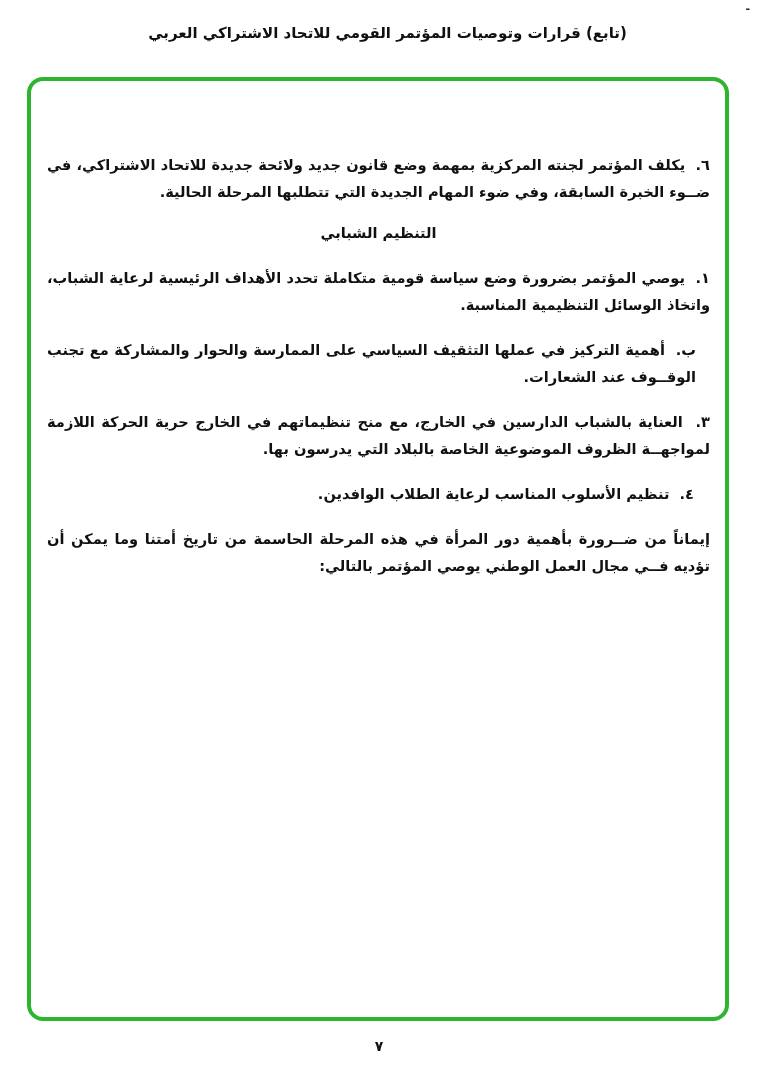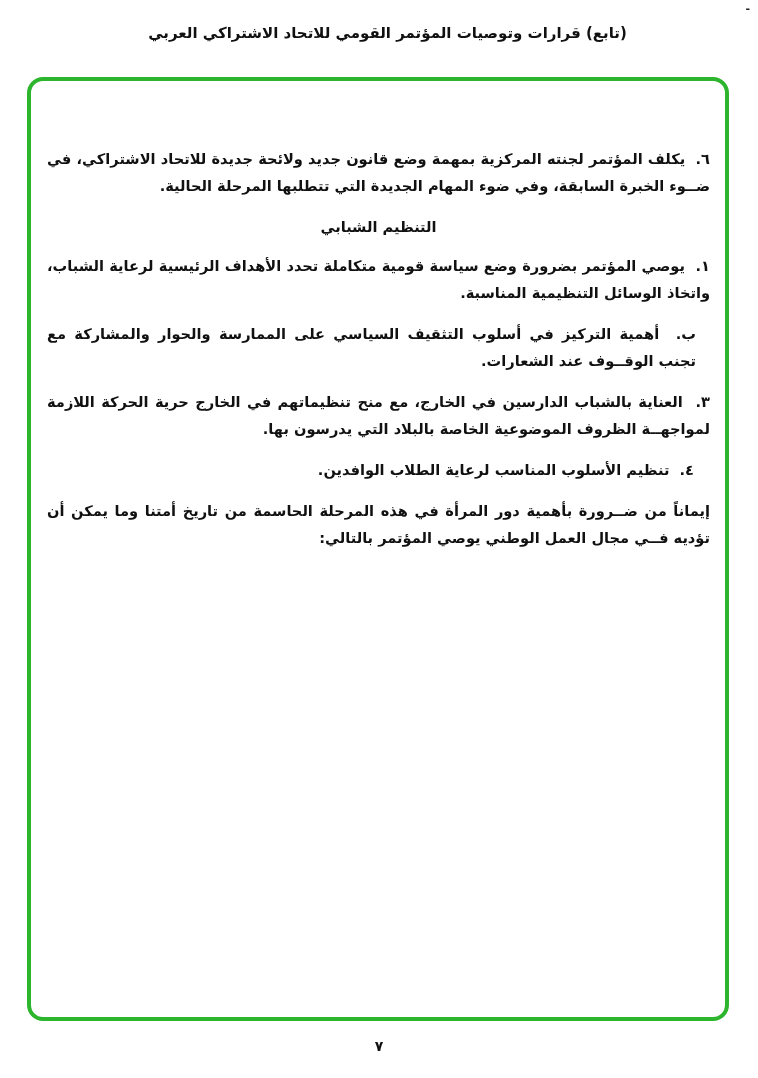--- a/index.html
+++ b/index.html
@@ -51,21 +51,21 @@
     position: absolute;
     top: 133px;
     right: 48px;
     width: 663px;
     font-size: 14.6px;
     font-weight: bold;
     line-height: 27px;
     text-align: justify;
   }
   .block {
-    margin: 12px 0 14px 0;
+    margin: 18px 0 14px 0;
   }
   .block.heading {
     margin: 4px 0 10px 0;
     text-align: center;
   }
   .block.subitem {
     padding-right: 14px;
   }
   .block.indent {
     padding-right: 16px;
@@ -89,19 +89,19 @@
 <div class="corner-mark">-</div>
 
 <div class="doc-header">(تابع) قرارات وتوصيات المؤتمر القومي للاتحاد الاشتراكي العربي</div>
 
 <div class="frame"></div>
 
 <div class="content">
     <p class="block item"><span class="marker">٦.</span>&nbsp;&nbsp;<span>يكلف المؤتمر لجنته المركزية بمهمة وضع قانون جديد ولائحة جديدة للاتحاد الاشتراكي، في ضــوء الخبرة السابقة، وفي ضوء المهام الجديدة التي تتطلبها المرحلة الحالية.</span></p>
     <p class="block heading">التنظيم الشبابي</p>
     <p class="block item"><span class="marker">١.</span>&nbsp;&nbsp;<span>يوصي المؤتمر بضرورة وضع سياسة قومية متكاملة تحدد الأهداف الرئيسية لرعاية الشباب، واتخاذ الوسائل التنظيمية المناسبة.</span></p>
-    <p class="block subitem"><span class="marker">ب.</span>&nbsp;&nbsp;<span>أهمية التركيز في أسلوب التثقيف السياسي على الممارسة والحوار والمشاركة مع تجنب الوقــوف عند الشعارات.</span></p>
+    <p class="block subitem"><span class="marker">ب.</span>&nbsp;&nbsp;<span>أهمية التركيز في عملها التثقيف السياسي على الممارسة والحوار والمشاركة مع تجنب الوقــوف عند الشعارات.</span></p>
     <p class="block item"><span class="marker">٣.</span>&nbsp;&nbsp;<span>العناية بالشباب الدارسين في الخارج، مع منح تنظيماتهم في الخارج حرية الحركة اللازمة لمواجهــة الظروف الموضوعية الخاصة بالبلاد التي يدرسون بها.</span></p>
     <p class="block item indent"><span class="marker">٤.</span>&nbsp;&nbsp;<span>تنظيم الأسلوب المناسب لرعاية الطلاب الوافدين.</span></p>
     <p class="block paragraph">إيماناً من ضــرورة بأهمية دور المرأة في هذه المرحلة الحاسمة من تاريخ أمتنا وما يمكن أن تؤديه فــي مجال العمل الوطني يوصي المؤتمر بالتالي:</p>
   </div>
 
 <div class="page-number">٧</div>
 
 </body></html>

